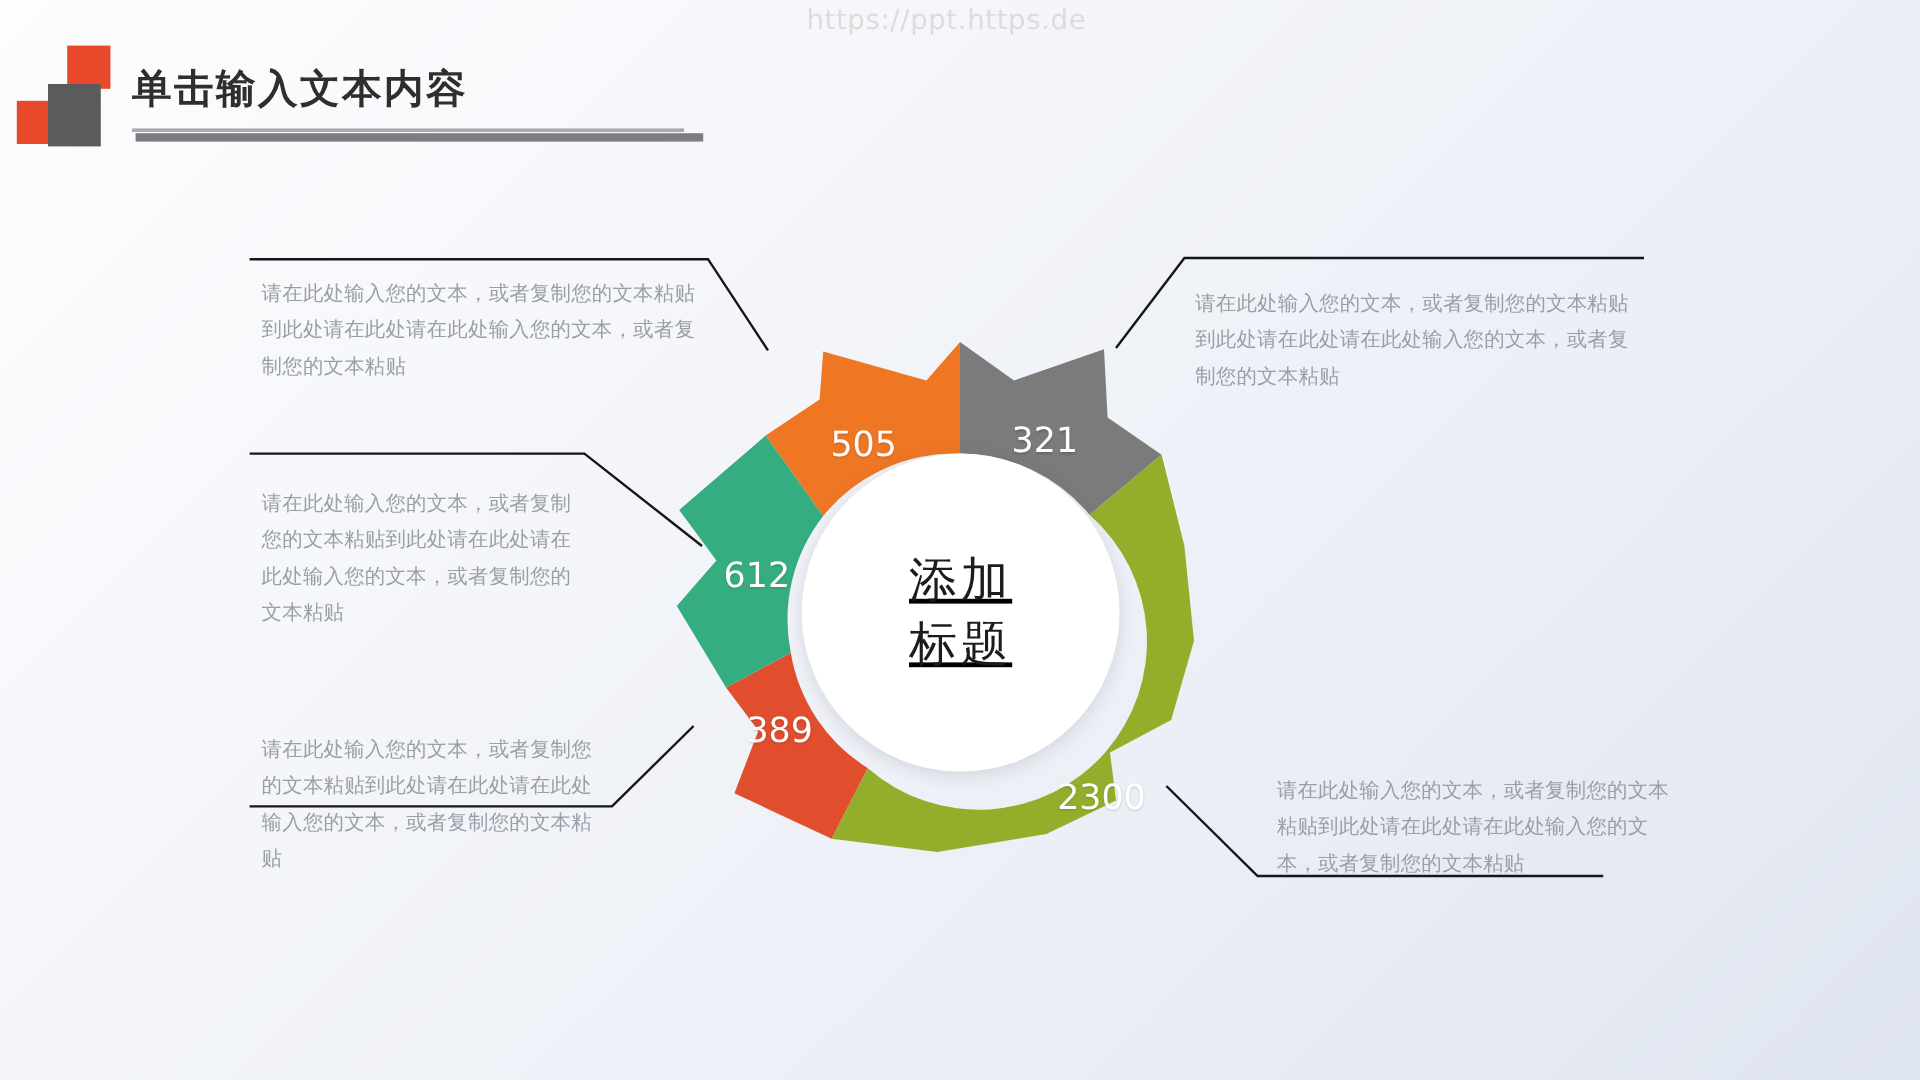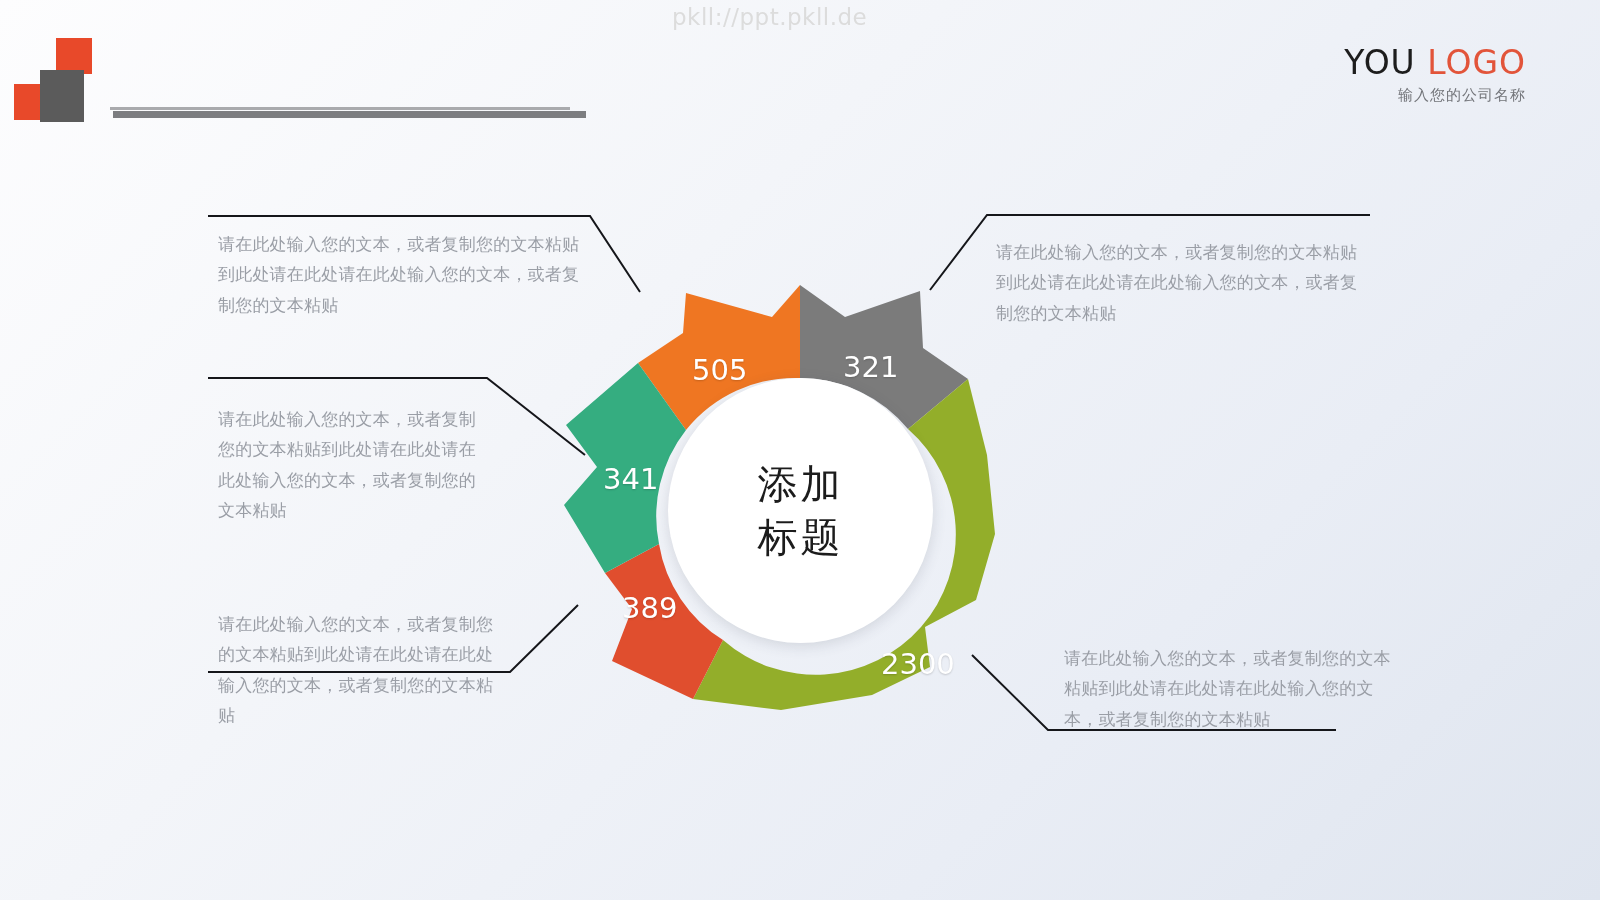--- a/index.html
+++ b/index.html
@@ -130,20 +130,21 @@
     top: 378px;
     width: 265px;
     height: 265px;
     border-radius: 50%;
     background: #ffffff;
     box-shadow: 0 3px 14px rgba(60,70,90,0.16);
     display: flex;
     flex-direction: column;
     align-items: center;
     justify-content: center;
+    text-decoration: underline;
   }
   .center-title {
     font-size: 40px;
     font-weight: 500;
     color: #1c1c1c;
     letter-spacing: 3px;
     line-height: 1.32;
     text-align: center;
     font-family: "DejaVu Sans", sans-serif;
   }
@@ -161,36 +162,30 @@
     top: 849px;
     height: 7px;
     border-radius: 1px;
   }
 </style>
 </head>
 <body>
 
 <div id="slide">
 
-  <div class="watermark">pkll://ppt.pkll.de</div>
+  <div class="watermark">https://ppt.https.de</div>
 
   <div class="hdr-sq hdr-sq-orange-top"></div>
   <div class="hdr-sq hdr-sq-orange-left"></div>
   <div class="hdr-sq hdr-sq-gray"></div>
 
+  <div class="title">单击输入文本内容</div>
   <div class="title-rule-thin"></div>
   <div class="title-rule-thick"></div>
 
-  <div class="logo">
-    <div class="logo-main">
-      <span class="logo-you">YOU</span>
-      <span class="logo-logo">LOGO</span>
-    </div>
-    <div class="logo-sub">输入您的公司名称</div>
-  </div>
 
   <svg class="connectors" viewBox="0 0 1600 900" xmlns="http://www.w3.org/2000/svg">
 
     <polyline points="208,216 590,216 640,292" fill="none" stroke="#15161a" stroke-width="2"></polyline>
 
     <polyline points="208,378 487,378 585,455" fill="none" stroke="#15161a" stroke-width="2"></polyline>
 
     <polyline points="208,672 510,672 578,605" fill="none" stroke="#15161a" stroke-width="2"></polyline>
 
     <polyline points="1370,215 987,215 930,290" fill="none" stroke="#15161a" stroke-width="2"></polyline>
@@ -218,21 +213,21 @@
         <path d="M 103 108 L 151 175 A 140 140 0 0 0 124 289 L 70 318
                  L 29 250 L 62 212 L 31 170 Z" fill="#35ad80"></path>
       </g>
     </svg>
   </div>
 
   <div class="seg-label" style="left:692px; top:353px;">505</div>
   <div class="seg-label" style="left:843px; top:350px;">321</div>
   <div class="seg-label" style="left:881px; top:647px;">2300</div>
   <div class="seg-label" style="left:622px; top:591px;">389</div>
-  <div class="seg-label" style="left:603px; top:462px;">341</div>
+  <div class="seg-label" style="left:603px; top:462px;">612</div>
 
   <div class="center-hole">
     <div class="center-title">
       <div>添加</div>
       <div>标题</div>
     </div>
   </div>
 
   <div class="callout left" style="left:218px; top:230px; width:370px;">请在此处输入您的文本，或者复制您的文本粘贴到此处请在此处请在此处输入您的文本，或者复制您的文本粘贴</div>
   <div class="callout left" style="left:218px; top:405px; width:272px;">请在此处输入您的文本，或者复制您的文本粘贴到此处请在此处请在此处输入您的文本，或者复制您的文本粘贴</div>

